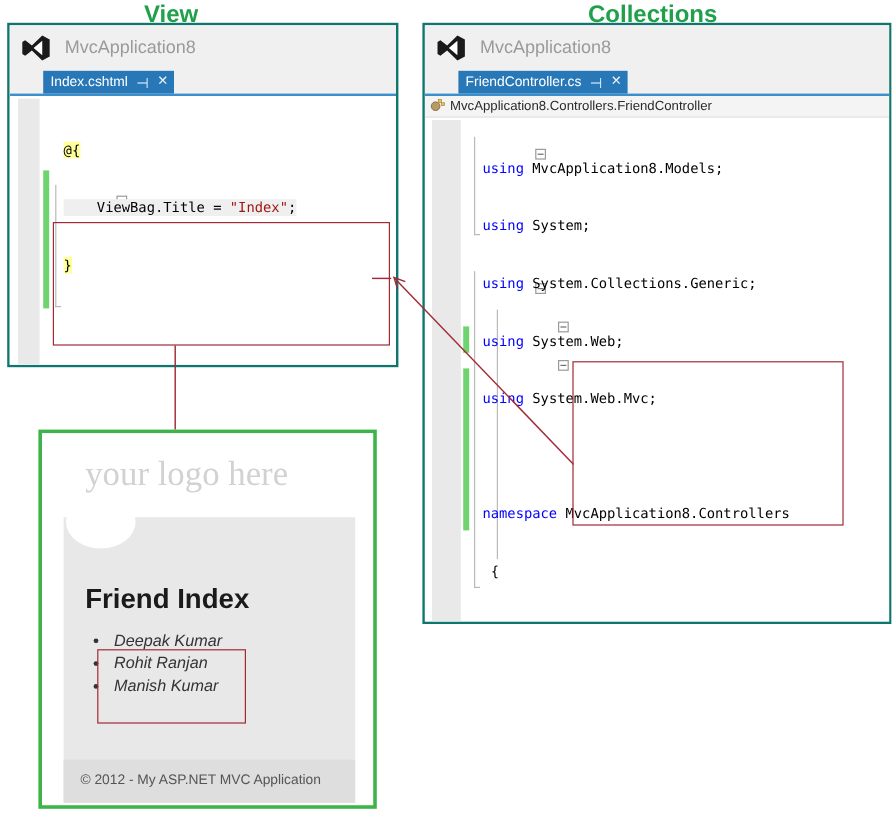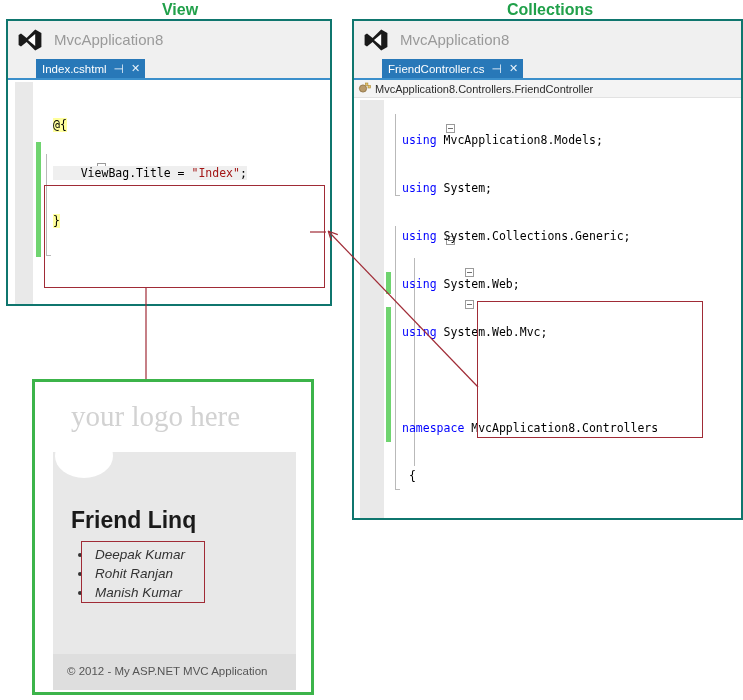--- a/index.html
+++ b/index.html
@@ -9,24 +9,24 @@
     background: #ffffff;
     font-family: "Liberation Sans", sans-serif;
     overflow: hidden;
   }
   #root { position: relative; width: 743px; height: 700px; background:#fff; }
 
   
   .caption {
     position: absolute;
     font-family: "Liberation Sans", sans-serif;
-    font-size: 16px;
+    font-size: 20px;
     font-weight: bold;
     color: #20a04a;
-    text-align: center;
+    text-align: left;
     white-space: nowrap;
   }
 
   
   .vswin {
     position: absolute;
     background: #ffffff;
     border: 2px solid #0f766e;
     overflow: hidden;
   }
@@ -364,30 +364,30 @@
         <path d="M1,1 L10,5.5 L1,10" fill="none" stroke="#a02b36" stroke-width="1.2"></path>
       </marker>
     </defs>
 
     <line x1="478" y1="387" x2="329" y2="232" stroke="#a02b36" stroke-width="1.2" marker-end="url(#ah)"></line>
     <line x1="326" y1="232" x2="310" y2="232" stroke="#a02b36" stroke-width="1.2"></line>
 
     <line x1="146" y1="288" x2="146" y2="546" stroke="#a02b36" stroke-width="1.2" marker-end="url(#ah)"></line>
   </svg>
 
-  <div class="browser" style="left:32px; top:379px; width:282px; height:316px;">
+  <div class="browser" style="left:32px; top:358px; width:282px; height:316px;">
     <div class="bw-inner">
 
       <div class="bw-logo" style="left:36px; top:18px;">your logo here</div>
 
       <div class="bw-body" style="left:18px; top:70px; width:243px; height:238px;"></div>
 
       <div class="bw-notch" style="left:20px; top:52px; width:58px; height:44px;"></div>
 
-      <div class="bw-h2" style="left:36px; top:125px;">Friend Linq</div>
+      <div class="bw-h2" style="left:36px; top:125px;">Friend Index</div>
 
       <ul class="bw-list" style="left:36px; top:163px;">
         <li>Deepak Kumar</li>
         <li>Rohit Ranjan</li>
         <li>Manish Kumar</li>
       </ul>
 
       <div style="position:absolute; left:18px; top:272px; width:243px; height:36px;
                   background:#dedede;"></div>
       <div class="bw-footer" style="left:32px; top:283px;">© 2012 - My ASP.NET MVC Application</div>

